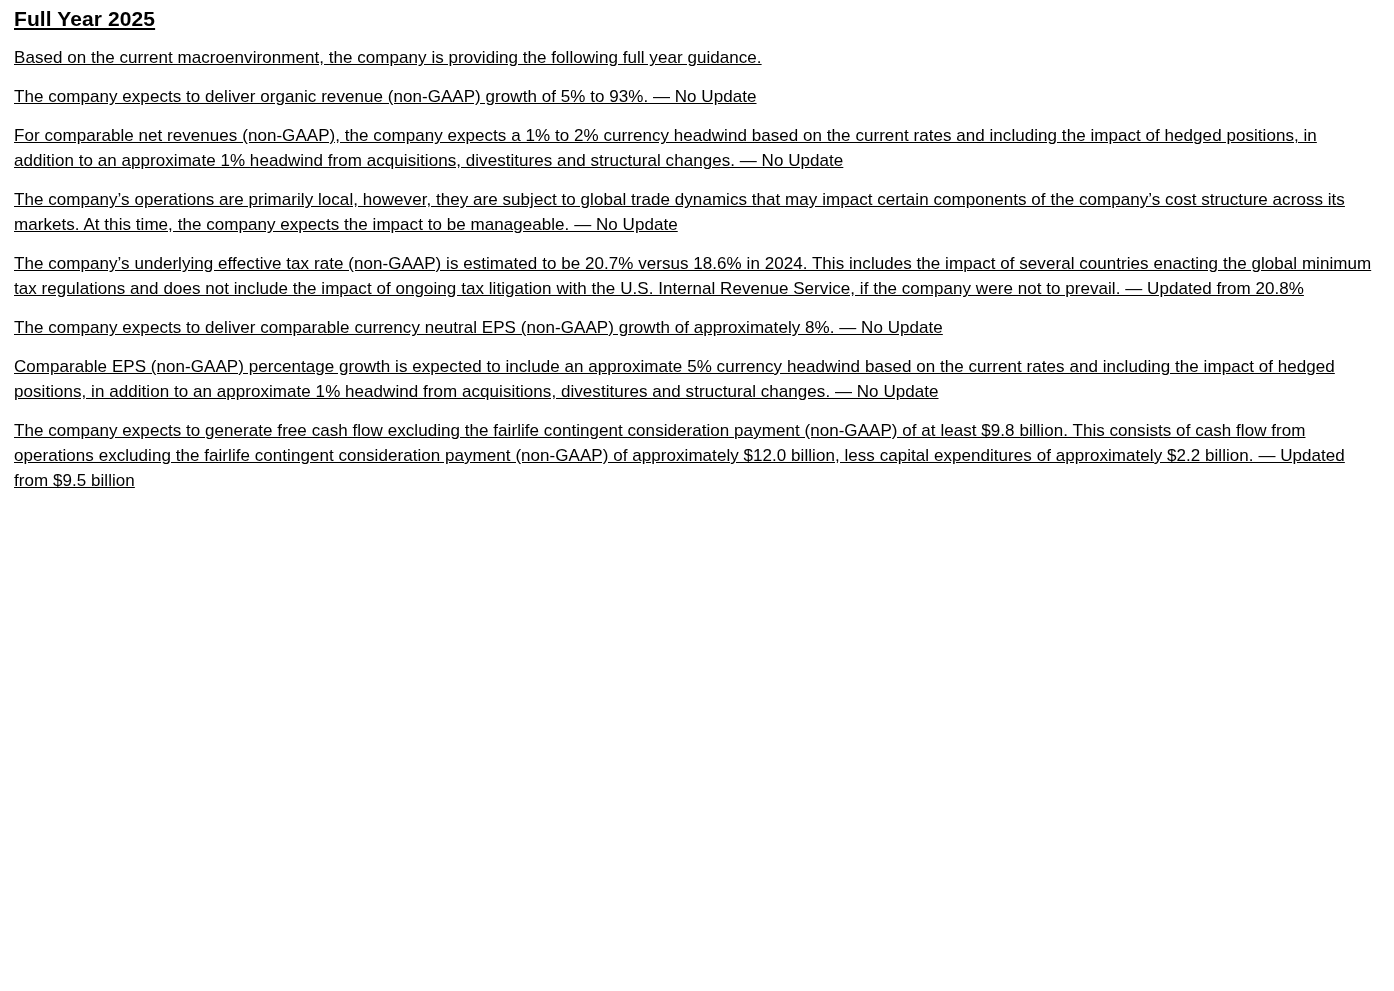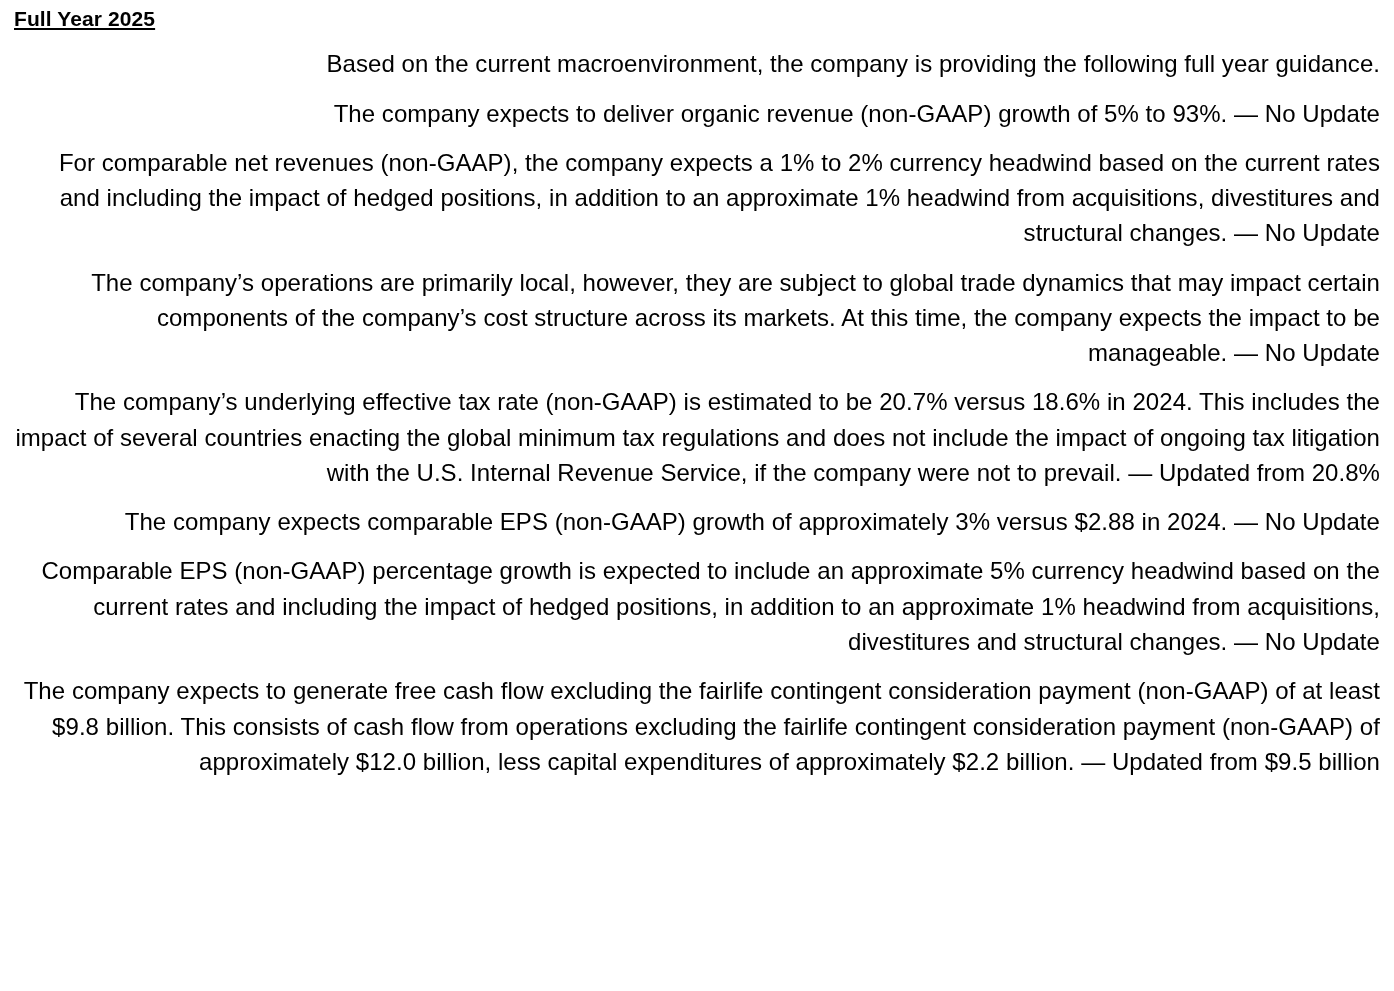--- a/index.html
+++ b/index.html
@@ -23,37 +23,38 @@
   }
   .section-heading {
     font-size: 21px;
     font-weight: bold;
     text-decoration: underline;
     line-height: 1.25;
     margin: 0 0 14px 0;
     letter-spacing: 0.1px;
   }
   .para {
-    font-size: 24px;
+    font-size: 17px;
     line-height: 1.47;
     margin: 0 0 14px 0;
-    text-align: right;
+    text-align: left;
     letter-spacing: 0.05px;
+    text-decoration: underline;
   }
   .para:last-child {
     margin-bottom: 16px;
   }
 </style>
 </head>
 <body>
 
 <div class="page">
   <h1 class="section-heading">Full Year 2025</h1>
 
   <p class="para">Based on the current macroenvironment, the company is providing the following full year guidance.</p>
   <p class="para">The company expects to deliver organic revenue (non-GAAP) growth of 5% to 93%. — No Update</p>
   <p class="para">For comparable net revenues (non-GAAP), the company expects a 1% to 2% currency headwind based on the current rates and including the impact of hedged positions, in addition to an approximate 1% headwind from acquisitions, divestitures and structural changes. — No Update</p>
   <p class="para">The company’s operations are primarily local, however, they are subject to global trade dynamics that may impact certain components of the company’s cost structure across its markets. At this time, the company expects the impact to be manageable. — No Update</p>
   <p class="para">The company’s underlying effective tax rate (non-GAAP) is estimated to be 20.7% versus 18.6% in 2024. This includes the impact of several countries enacting the global minimum tax regulations and does not include the impact of ongoing tax litigation with the U.S. Internal Revenue Service, if the company were not to prevail. — Updated from 20.8%</p>
-  <p class="para">The company expects comparable EPS (non-GAAP) growth of approximately 3% versus $2.88 in 2024. — No Update</p>
+  <p class="para">The company expects to deliver comparable currency neutral EPS (non-GAAP) growth of approximately 8%. — No Update</p>
   <p class="para">Comparable EPS (non-GAAP) percentage growth is expected to include an approximate 5% currency headwind based on the current rates and including the impact of hedged positions, in addition to an approximate 1% headwind from acquisitions, divestitures and structural changes. — No Update</p>
   <p class="para">The company expects to generate free cash flow excluding the fairlife contingent consideration payment (non-GAAP) of at least $9.8 billion. This consists of cash flow from operations excluding the fairlife contingent consideration payment (non-GAAP) of approximately $12.0 billion, less capital expenditures of approximately $2.2 billion. — Updated from $9.5 billion</p>
 </div>
 
 </body></html>

